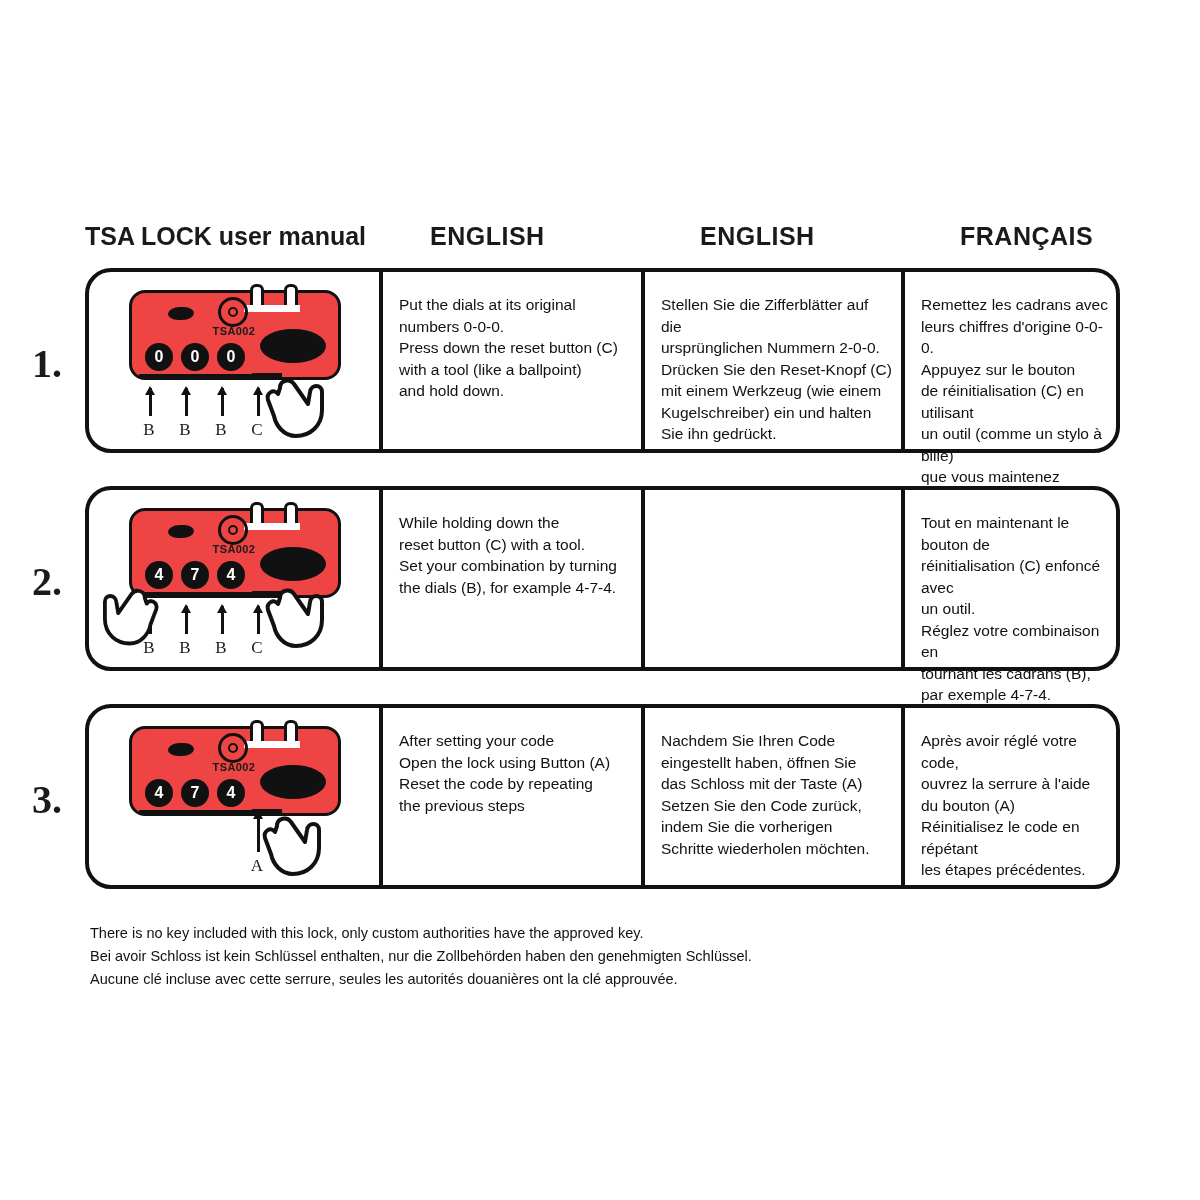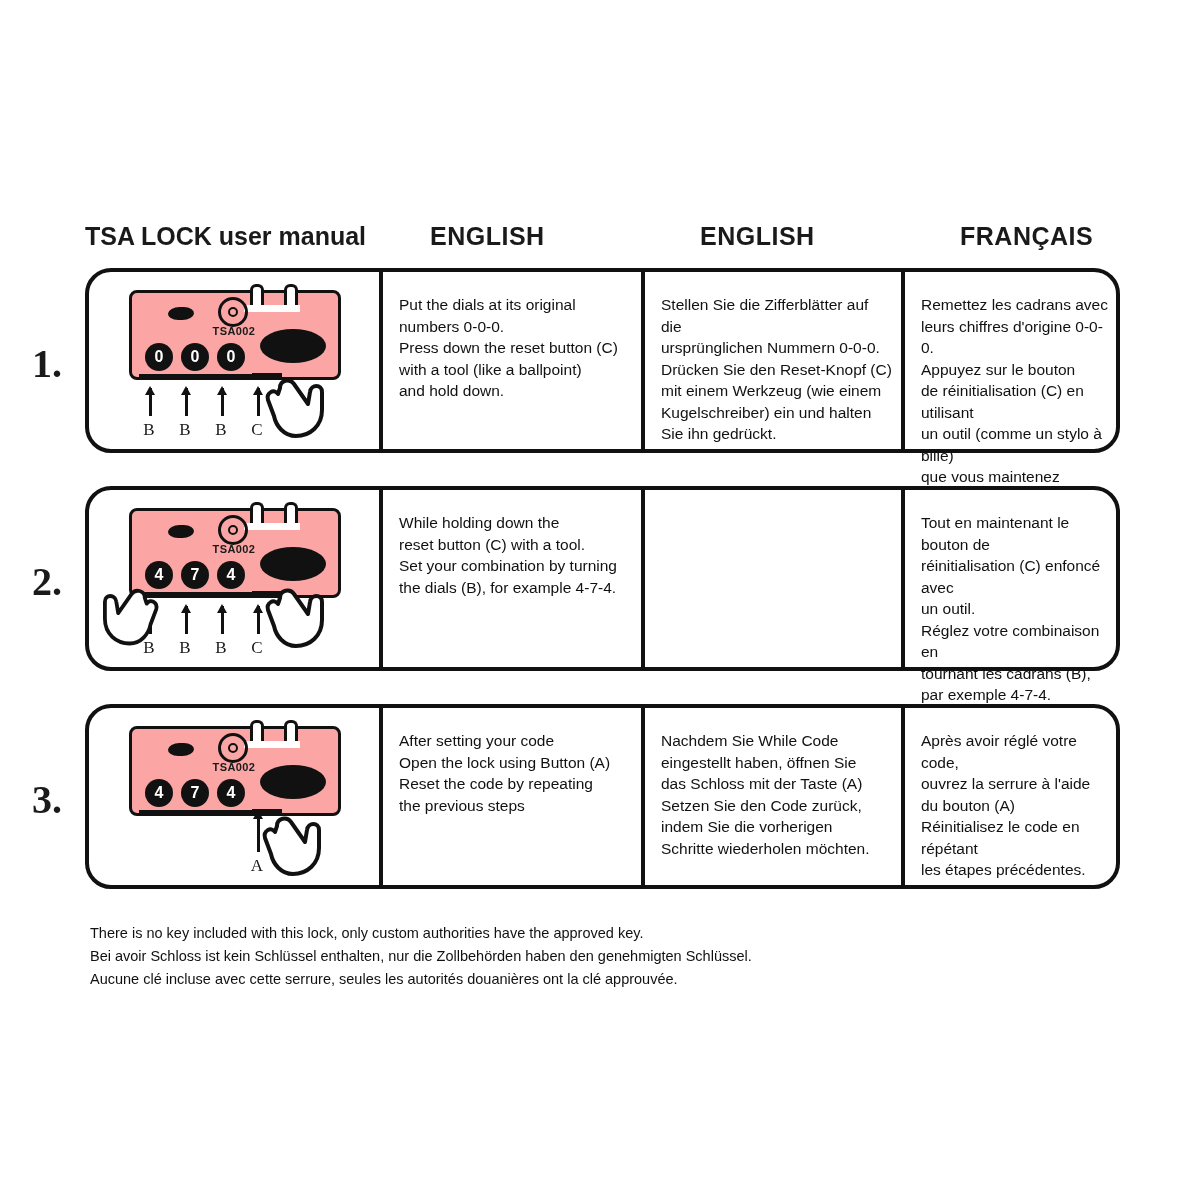--- a/index.html
+++ b/index.html
@@ -114,23 +114,23 @@
     width: 290px;
     height: 100%;
   }
   .lock-body {
     position: absolute;
     left: 40px;
     top: 18px;
     width: 212px;
     height: 90px;
     border: 3.5px solid #111;
-    border-radius: 8px;
+    border-radius: 16px;
     box-sizing: border-box;
-    background: #fca5a5;
+    background: #ef4444;
   }
   
   .shackle {
     position: absolute;
     top: -9px;
     width: 14px;
     height: 26px;
     border: 3px solid #111;
     border-bottom: none;
     border-radius: 6px 6px 0 0;
@@ -351,21 +351,21 @@
         </svg>
       </div>
     </div>
 
     <div class="cell en">Put the dials at its original
 numbers 0-0-0.
 Press down the reset button (C)
 with a tool (like a ballpoint)
 and hold down.</div>
     <div class="cell de">Stellen Sie die Zifferblätter auf die
-ursprünglichen Nummern 0-0-0.
+ursprünglichen Nummern 2-0-0.
 Drücken Sie den Reset-Knopf (C)
 mit einem Werkzeug (wie einem
 Kugelschreiber) ein und halten
  Sie ihn gedrückt.</div>
     <div class="cell fr">Remettez les cadrans avec
 leurs chiffres d'origine 0-0-0.
 Appuyez sur le bouton
 de réinitialisation (C) en utilisant
 un outil (comme un stylo à bille)
 que vous maintenez enfoncé.</div>
@@ -465,21 +465,21 @@
         <svg width="80" height="72" viewBox="0 0 80 72">
           <path d="M16 18 C16 10, 26 8, 30 14 L44 34 L46 22 C47 14, 58 14, 58 22 L58 40 C58 56, 46 66, 32 66 C20 66, 12 56, 10 46 L4 30 C2 23, 10 18, 14 24 Z" fill="#ffffff" stroke="#111111" stroke-width="4" stroke-linejoin="round"></path>
         </svg>
       </div>
     </div>
 
     <div class="cell en">After setting your code
 Open the lock using Button (A)
 Reset the code by repeating
 the previous steps</div>
-    <div class="cell de">Nachdem Sie While Code
+    <div class="cell de">Nachdem Sie Ihren Code
 eingestellt haben, öffnen Sie
 das Schloss mit der Taste (A)
 Setzen Sie den Code zurück,
 indem Sie die vorherigen
 Schritte wiederholen möchten.</div>
     <div class="cell fr">Après avoir réglé votre code,
 ouvrez la serrure à l'aide
 du bouton (A)
 Réinitialisez le code en répétant
 les étapes précédentes.</div>

